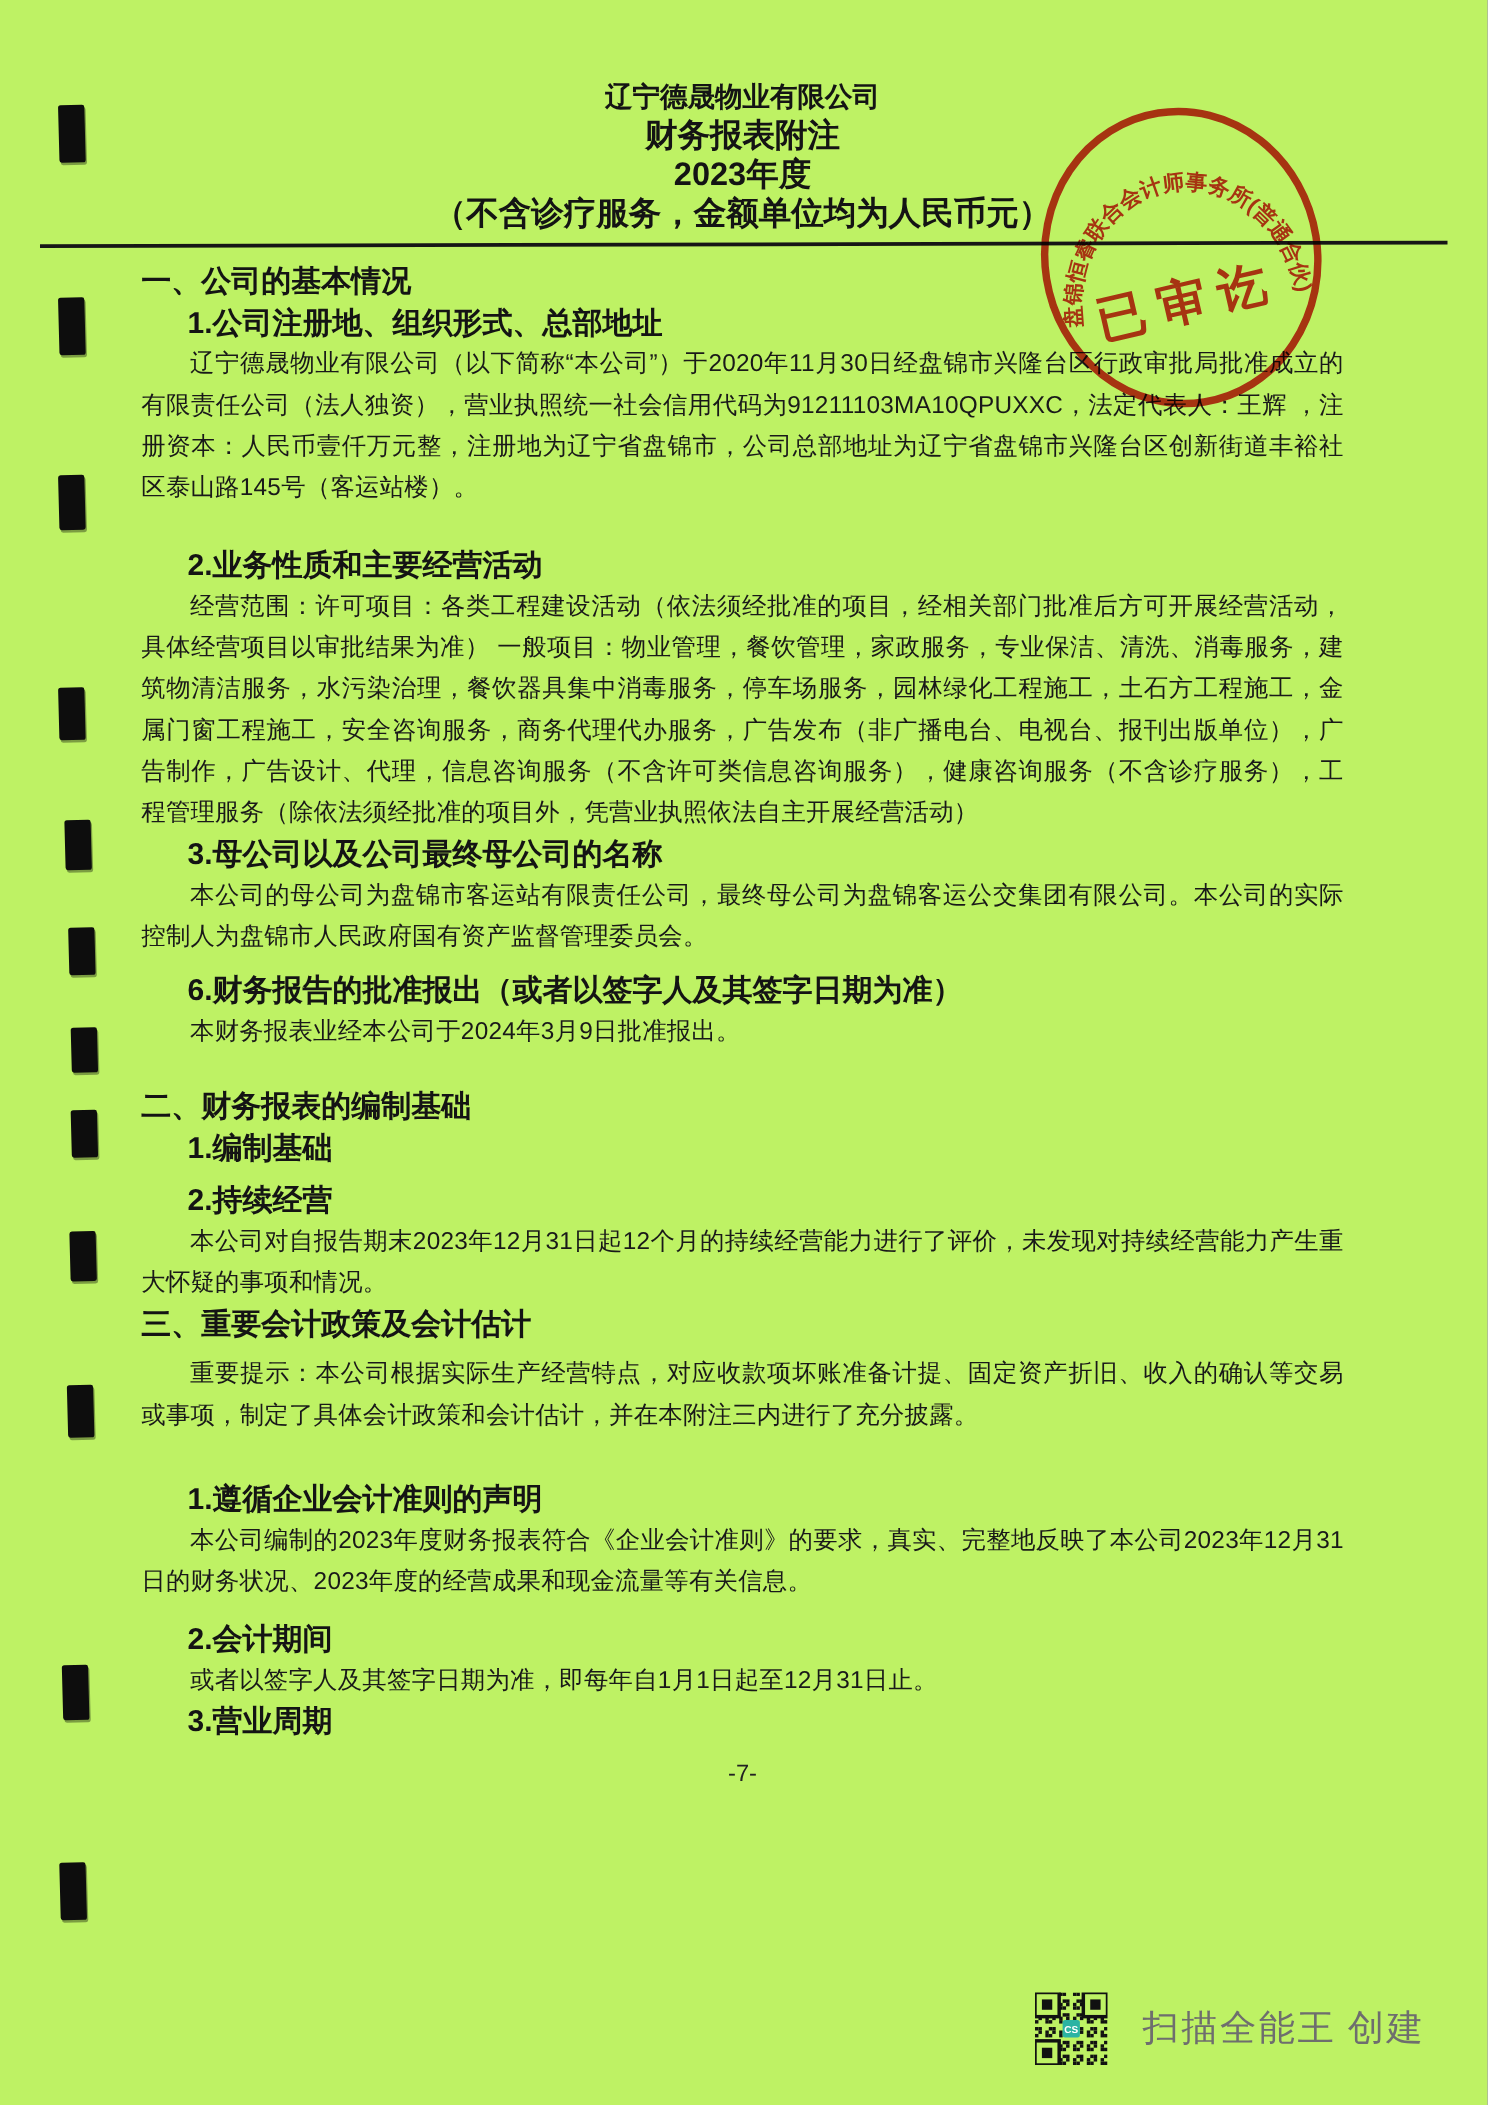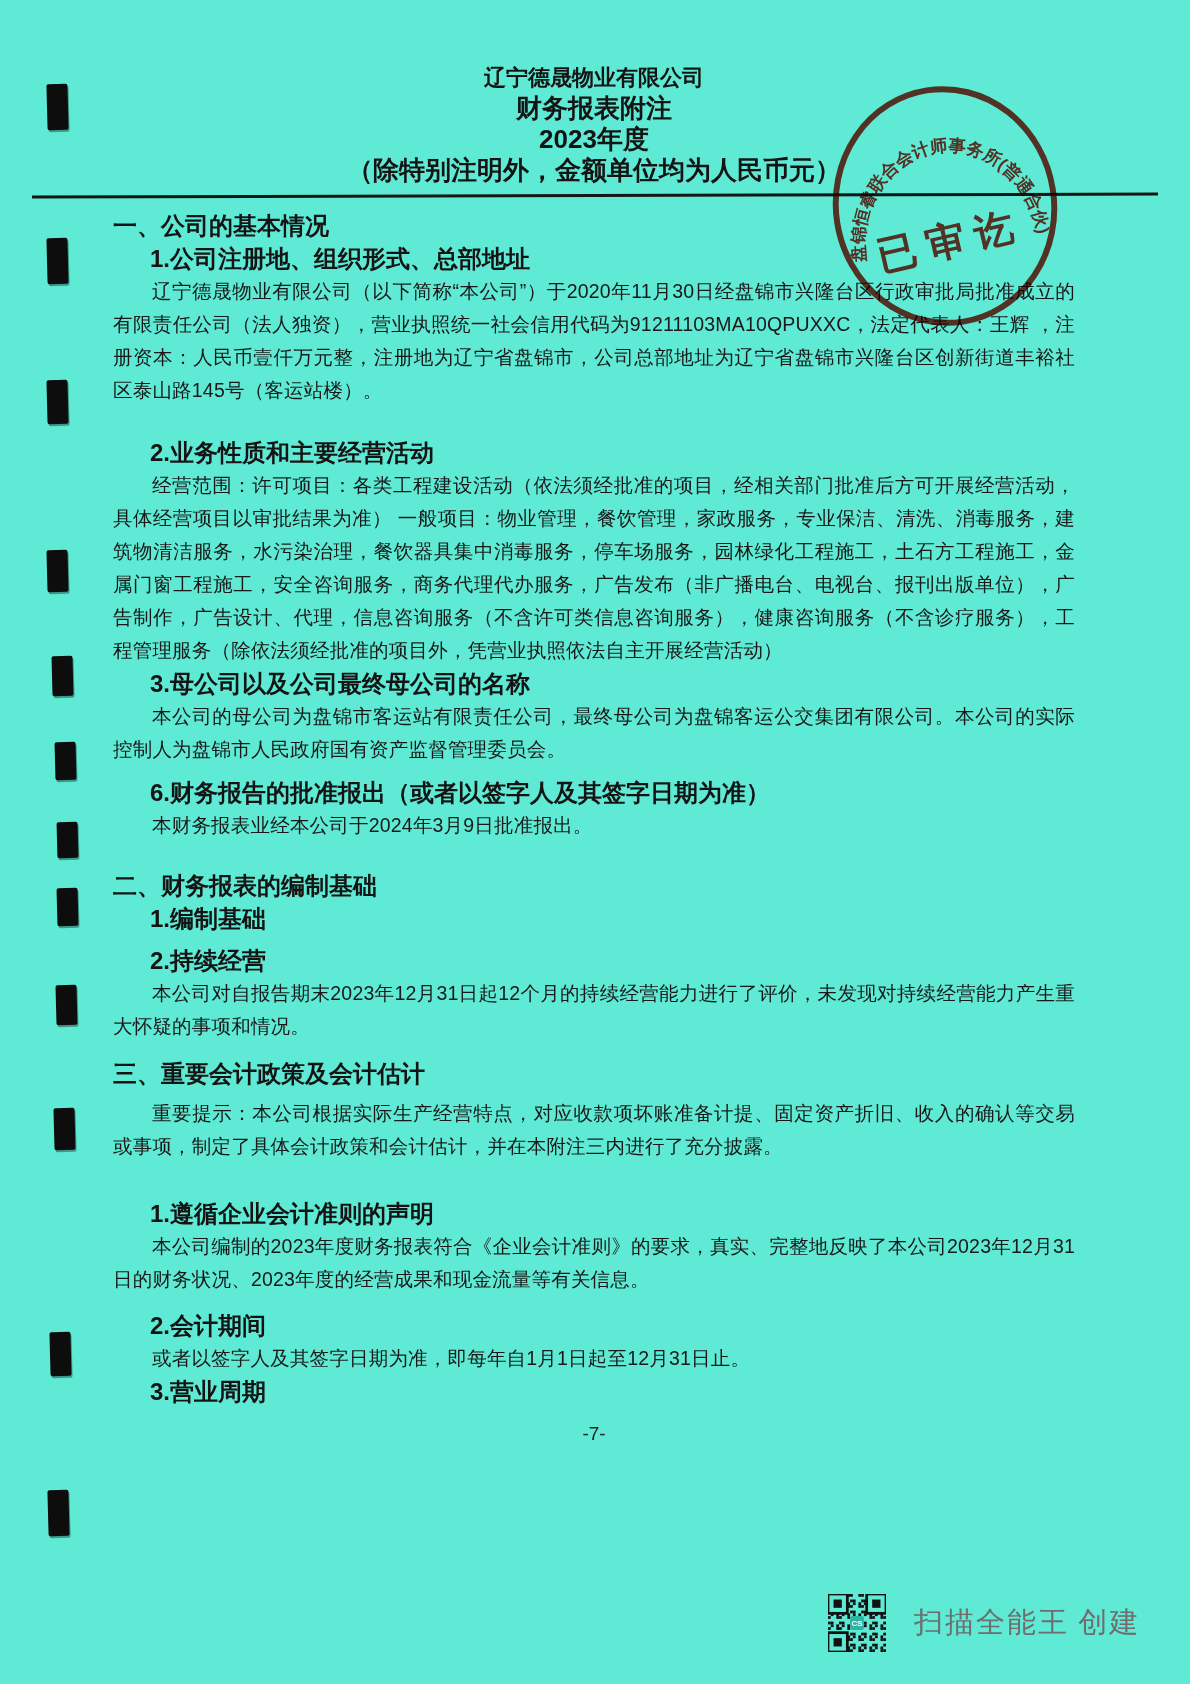--- a/index.html
+++ b/index.html
@@ -1,18 +1,18 @@
 <!DOCTYPE html>
 <html><head>
 <meta charset="utf-8">
 <style>
   html,body { margin:0; padding:0; background:#9a9a9a; }
   .sheet {
     position:relative; width:1190px; height:1684px; margin:0 auto;
-    background:#5eead4; overflow:hidden;
+    background:#bef264; overflow:hidden;
     font-family:"Liberation Sans", sans-serif;
     color:#141414;
   }
   
   .bind-mark {
     position:absolute; left:47px; width:21px; height:46px;
     background:#0d0d0d; border-radius:2px; transform:rotate(-1.5deg);
     box-shadow:1px 2px 0 rgba(0,0,0,.35);
   }
   .content { position:absolute; left:113px; top:62px; width:962px; }
@@ -64,21 +64,21 @@
   <div class="bind-mark" style="top:1108px; height:42px; left:54px;"></div>
   <div class="bind-mark" style="top:1332px; height:44px; left:50px;"></div>
   <div class="bind-mark" style="top:1490px; height:46px; left:48px;"></div>
 
   <div class="content">
 
     <div class="hdr">
       <div class="t1">辽宁德晟物业有限公司</div>
       <div class="t2">财务报表附注</div>
       <div class="t3">2023年度</div>
-      <div class="t4">（除特别注明外，金额单位均为人民币元）</div>
+      <div class="t4">（不含诊疗服务，金额单位均为人民币元）</div>
     </div>
     <hr class="rule">
 
     <h3 class="sec-title" style="margin-top:12px;">一、公司的基本情况</h3>
     <h4 class="item-h">1.公司注册地、组织形式、总部地址</h4>
     <p class="body">辽宁德晟物业有限公司（以下简称“本公司”）于2020年11月30日经盘锦市兴隆台区行政审批局批准成立的有限责任公司（法人独资），营业执照统一社会信用代码为91211103MA10QPUXXC，法定代表人：王辉 ，注册资本：人民币壹仟万元整，注册地为辽宁省盘锦市，公司总部地址为辽宁省盘锦市兴隆台区创新街道丰裕社区泰山路145号（客运站楼）。</p>
 
     <h4 class="item-h" style="margin-top:29px;">2.业务性质和主要经营活动</h4>
     <p class="body">经营范围：许可项目：各类工程建设活动（依法须经批准的项目，经相关部门批准后方可开展经营活动，具体经营项目以审批结果为准） 一般项目：物业管理，餐饮管理，家政服务，专业保洁、清洗、消毒服务，建筑物清洁服务，水污染治理，餐饮器具集中消毒服务，停车场服务，园林绿化工程施工，土石方工程施工，金属门窗工程施工，安全咨询服务，商务代理代办服务，广告发布（非广播电台、电视台、报刊出版单位），广告制作，广告设计、代理，信息咨询服务（不含许可类信息咨询服务），健康咨询服务（不含诊疗服务），工程管理服务（除依法须经批准的项目外，凭营业执照依法自主开展经营活动）</p>
 
@@ -87,21 +87,21 @@
 
     <h4 class="item-h" style="margin-top:10px;">6.财务报告的批准报出（或者以签字人及其签字日期为准）</h4>
     <p class="body">本财务报表业经本公司于2024年3月9日批准报出。</p>
 
     <h3 class="sec-title" style="margin-top:27px;">二、财务报表的编制基础</h3>
     <h4 class="item-h">1.编制基础</h4>
 
     <h4 class="item-h" style="margin-top:9px;">2.持续经营</h4>
     <p class="body">本公司对自报告期末2023年12月31日起12个月的持续经营能力进行了评价，未发现对持续经营能力产生重大怀疑的事项和情况。</p>
 
-    <h3 class="sec-title" style="margin-top:14px;">三、重要会计政策及会计估计</h3>
+    <h3 class="sec-title" style="">三、重要会计政策及会计估计</h3>
     <p class="body" style="margin-top:7px;">重要提示：本公司根据实际生产经营特点，对应收款项坏账准备计提、固定资产折旧、收入的确认等交易或事项，制定了具体会计政策和会计估计，并在本附注三内进行了充分披露。</p>
 
     <h4 class="item-h" style="margin-top:34px;">1.遵循企业会计准则的声明</h4>
     <p class="body">本公司编制的2023年度财务报表符合《企业会计准则》的要求，真实、完整地反映了本公司2023年12月31日的财务状况、2023年度的经营成果和现金流量等有关信息。</p>
 
     <h4 class="item-h" style="margin-top:13px;">2.会计期间</h4>
     <p class="body">或者以签字人及其签字日期为准，即每年自1月1日起至12月31日止。</p>
 
     <h4 class="item-h" style="">3.营业周期</h4>
 

